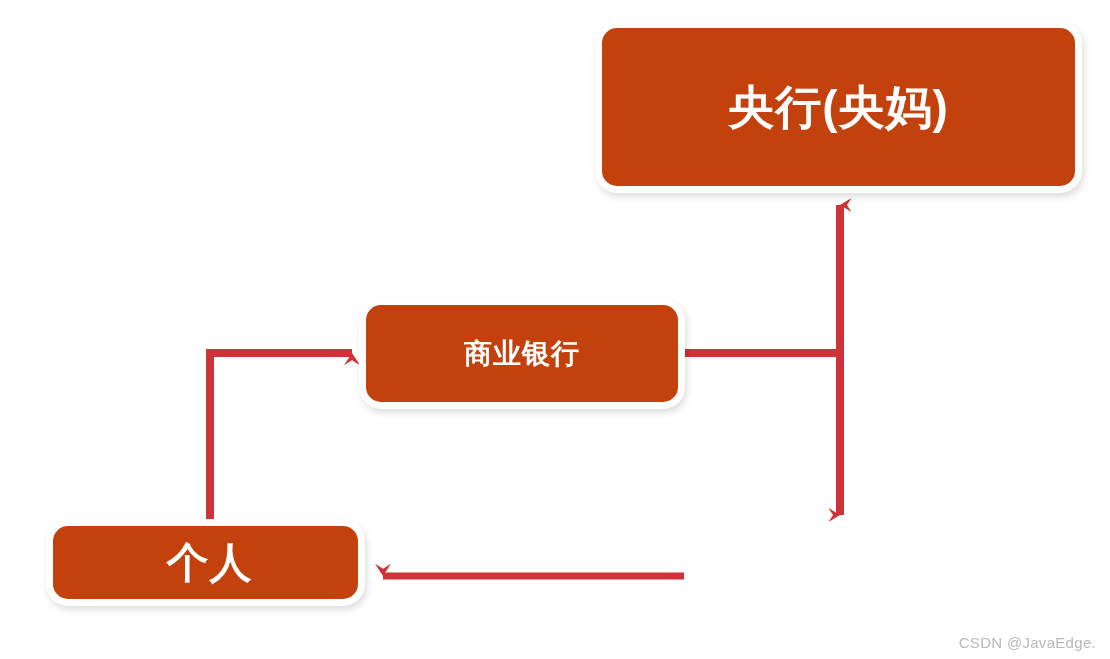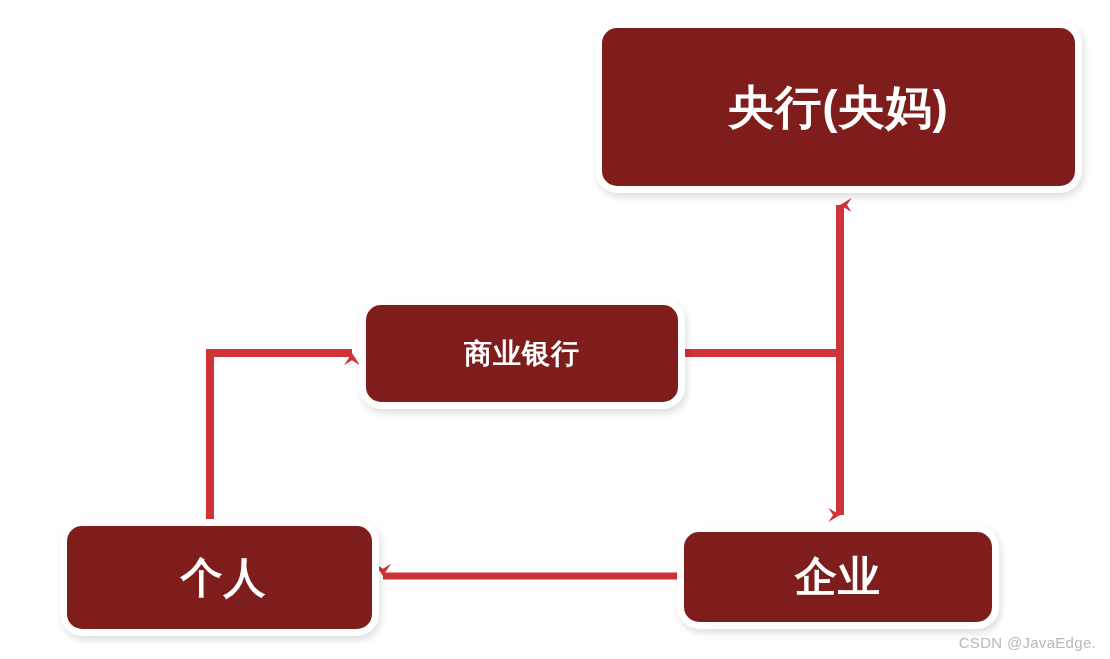--- a/index.html
+++ b/index.html
@@ -12,21 +12,21 @@
   }
   #canvas {
     position: relative;
     width: 1110px;
     height: 659px;
     background: #ffffff;
     overflow: hidden;
   }
   .node {
     position: absolute;
-    background: #7f1d1d;
+    background: #c2410c;
     border-radius: 15px;
     box-shadow: 0 0 0 7px #ffffff, 2px 4px 7px 7px rgba(0,0,0,0.13);
     display: flex;
     align-items: center;
     justify-content: center;
     box-sizing: border-box;
     z-index: 3;
   }
   .node-label {
     color: #ffffff;
@@ -46,24 +46,24 @@
 
   #node-commercial-bank {
     left: 366px;
     top: 305px;
     width: 312px;
     height: 97px;
   }
   #node-commercial-bank .node-label { font-size: 28px; }
 
   #node-individual {
-    left: 67px;
+    left: 53px;
     top: 526px;
     width: 305px;
-    height: 103px;
+    height: 73px;
     padding-left: 8px;
   }
   #node-individual .node-label { font-size: 42px; }
 
   #node-enterprise {
     left: 684px;
     top: 532px;
     width: 308px;
     height: 90px;
   }
@@ -125,19 +125,16 @@
   </div>
 
   <div class="node" id="node-commercial-bank">
     <span class="node-label">商业银行</span>
   </div>
 
   <div class="node" id="node-individual">
     <span class="node-label">个人</span>
   </div>
 
-  <div class="node" id="node-enterprise">
-    <span class="node-label">企业</span>
-  </div>
 
   <div class="watermark">CSDN @JavaEdge.</div>
 
 </div>
 
 </body></html>

